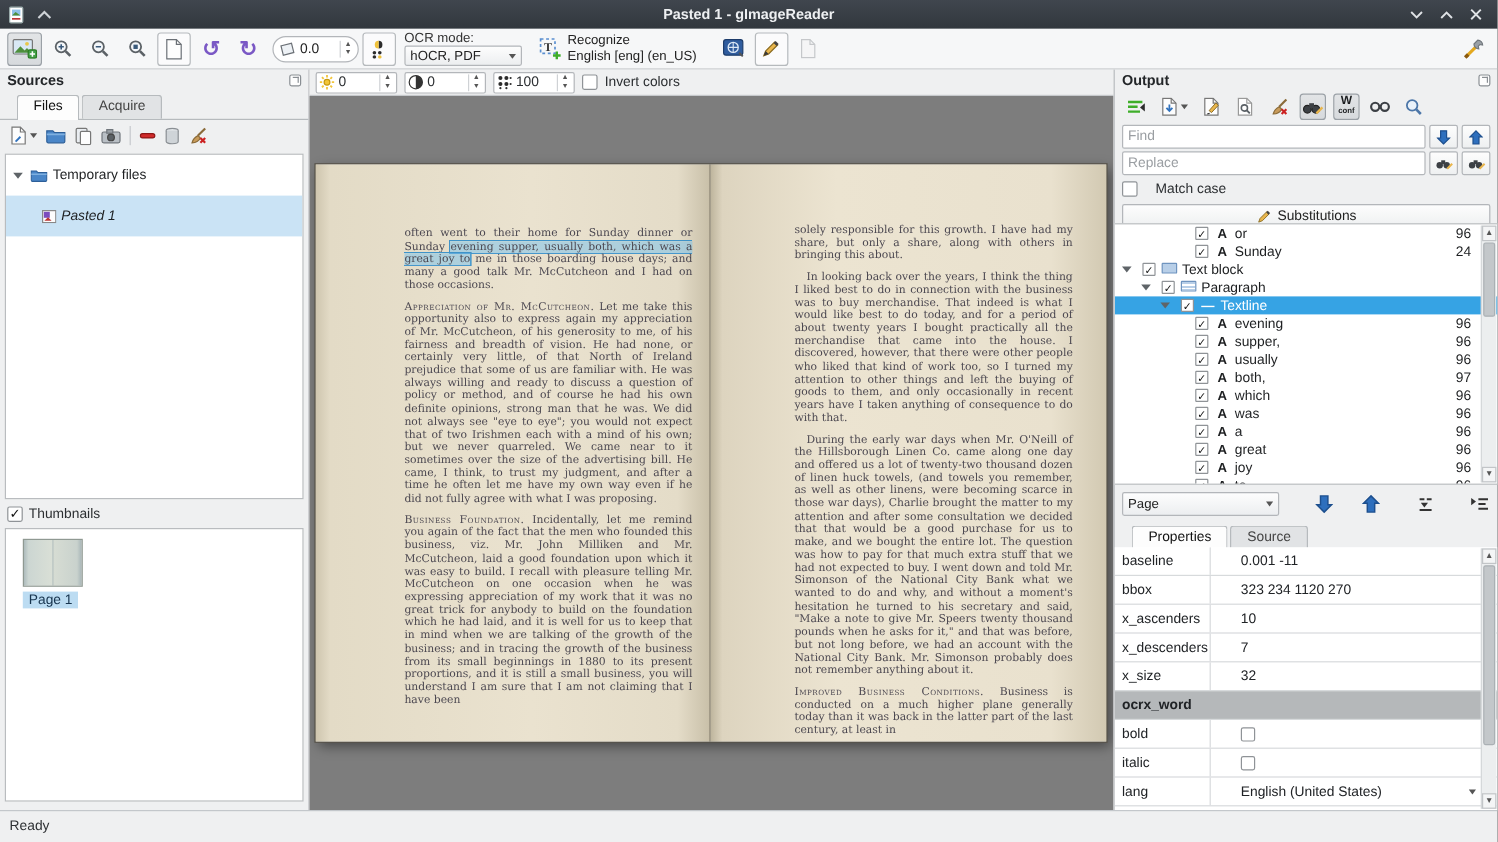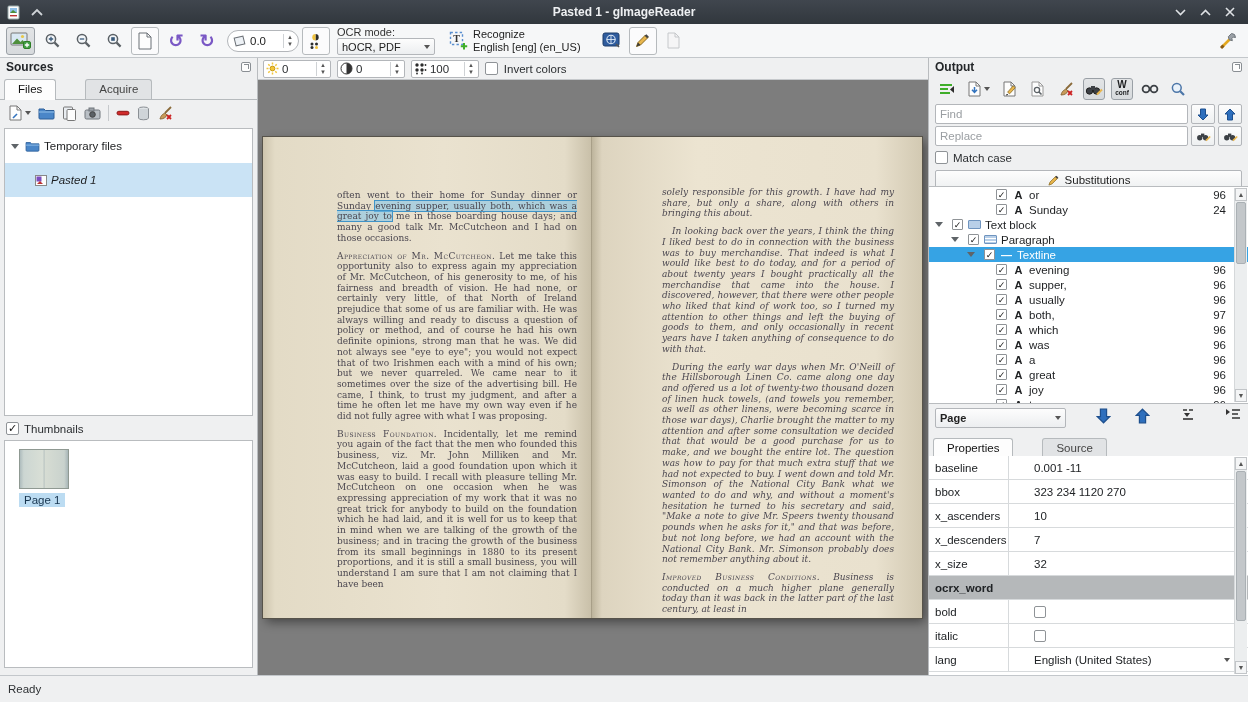--- a/index.html
+++ b/index.html
@@ -37,21 +37,21 @@
   .recognize { display:flex; align-items:center; gap:4px; padding:1px 6px; border-radius:3px; }
   .recognize .rlines { display:flex; flex-direction:column; line-height:12.5px; font-size:11px; color:#222; }
   .flex-sp { flex:1; }
 
   
   .panel-header { height:18px; display:flex; align-items:center; padding:0 6px; font-weight:bold; font-size:12px; color:#232629; }
   .detach { margin-left:auto; width:10px; height:10px; border:1px solid #8a8f94; border-radius:2px; position:relative; background:#fdfdfd; }
   .detach:after { content:""; position:absolute; right:1px; top:1px; width:4px; height:4px; border-top:1px solid #8a8f94; border-right:1px solid #8a8f94; }
 
   .sources { position:absolute; top:58px; left:0; width:258px; bottom:27px; background:#eff0f1; border-right:1px solid #b9bcbf; }
-  .tabs { display:flex; align-items:flex-end; height:24px; padding:0 4px; border-bottom:1px solid #b6babd;gap:27px; }
+  .tabs { display:flex; align-items:flex-end; height:24px; padding:0 14px; border-bottom:1px solid #b6babd; }
   .tab { padding:3px 13px 4px; font-size:11.5px; border:1px solid #b6babd; border-bottom:none; border-radius:3px 3px 0 0; background:#e1e3e5; color:#444; margin-right:2px; }
   .tab.active { background:#fdfdfd; color:#111; position:relative; top:1px; padding-bottom:5px; }
   .src-toolbar { height:26px; display:flex; align-items:center; gap:7px; padding:0 8px; }
   .vsep { width:1px; height:16px; background:#c6c9cc; }
   .tree-box { position:absolute; left:4px; right:4px; top:70px; height:288px; background:#fff; border:1px solid #b9bcbf; overflow:hidden; }
   .srow { height:34px; display:flex; align-items:center; gap:4px; font-size:11.5px; padding-left:6px; color:#1d1f21; }
   .srow.sel { background:#cae3f5; }
   .exp { width:0; height:0; border-left:4px solid transparent; border-right:4px solid transparent; border-top:5px solid #5f6468; margin-right:2px; }
   .thumb-row { position:absolute; top:364px; left:6px; display:flex; align-items:center; gap:5px; font-size:11.5px; }
   .checkbox { width:13px; height:13px; border:1px solid #8f9397; border-radius:2px; background:#fff; display:flex; align-items:center; justify-content:center; font-size:11px; color:#111; }
@@ -64,52 +64,52 @@
   .img-controls { height:22px; background:#eff0f1; border-bottom:1px solid #c6c9cc; display:flex; align-items:center; gap:6px; padding:0 5px; }
   .ic-spin { display:flex; align-items:center; border:1px solid #b3b6ba; border-radius:2px; background:#fff; height:18px; padding:0 1px 0 2px; }
   .ic-spin .val { min-width:34px; padding-left:3px; font-size:11.5px; }
   .canvas { position:absolute; top:22px; left:0; right:0; bottom:0; background:#7d7d7d; overflow:hidden; }
   .book { position:absolute; left:5px; top:57px; width:659px; height:481px; display:flex;
     box-shadow:0 0 0 1px #57534a, 3px 4px 10px rgba(0,0,0,.45); }
   .pageL { width:328px; background:linear-gradient(90deg,#cec5ae 0,#e3dbc6 12px,#eae2cf 55%,#e4dcc8 92%,#c9c0a9 100%); }
   .pageR { flex:1; background:linear-gradient(90deg,#bdb49c 0,#ddd4bf 10px,#ece4d1 32%,#e9e1ce 86%,#d2c9b2 100%); border-left:1px solid #a89f88; }
   .ptext { font-family:"DejaVu Serif", serif; font-size:9px; line-height:10.7px; text-align:justify; color:#4b4750; }
   .pageL .ptext { margin:53px 14px 0 74px; }
-  .pageR .ptext { margin:50px 28px 0 70px;font-style:italic; }
+  .pageR .ptext { margin:50px 28px 0 70px; }
   .ptext p { margin-bottom:7px; }
   .ptext p.ind { text-indent:10px; }
   .phead { font-variant:small-caps; letter-spacing:.4px; }
   .hl { background:rgba(125,195,235,.55); box-shadow:0 0 0 1px #3f93c8; }
 
   
   .output { position:absolute; top:58px; left:928px; right:0; bottom:27px; background:#eff0f1; border-left:1px solid #b9bcbf; }
   .out-toolbar { height:26px; display:flex; align-items:center; gap:6px; padding:0 6px; }
   .obtn { height:22px; min-width:22px; display:flex; align-items:center; justify-content:center; border:1px solid transparent; border-radius:3px; }
   .obtn.pressed { border-color:#9aa0a6; background:linear-gradient(#e2e4e6,#d7dadd); }
   .find-row { display:flex; align-items:center; gap:3px; padding:2px 6px 0; }
   .txt-input { flex:1; height:20px; border:1px solid #b3b6ba; border-radius:2px; background:#fff; font-size:11.5px; padding:0 4px; color:#222; font-family:"Liberation Sans", sans-serif; }
   .txt-input::placeholder { color:#9a9ea2; }
   .sq-btn { width:24px; height:20px; border:1px solid #b3b6ba; border-radius:2px; background:linear-gradient(#fdfdfd,#eef0f1); display:flex; align-items:center; justify-content:center; }
-  .match-row { display:flex; align-items:center; gap:5px; padding:5px 6px 2px; font-size:11.5px; }
+  .match-row { display:flex; align-items:center; gap:15px; padding:5px 6px 2px; font-size:11.5px; }
   .subst-btn { margin:4px 6px 2px; height:20px; border:1px solid #b3b6ba; border-radius:2px; background:linear-gradient(#fdfdfd,#eef0f1); display:flex; align-items:center; justify-content:center; gap:5px; font-size:11.5px; color:#222; }
   .hocr-tree { position:absolute; left:0; right:0; top:128px; height:218px; background:#fff; border-top:1px solid #b9bcbf; border-bottom:1px solid #b9bcbf; overflow:hidden; }
   .trow { height:15px; display:flex; align-items:center; font-size:11.5px; color:#1d1f21; padding-right:34px; position:relative; }
   .trow.sel { background:#36a3e4; color:#fff; }
   .texp { width:11px; display:inline-block; }
   .texp.open { width:0; height:0; border-left:4px solid transparent; border-right:4px solid transparent; border-top:5px solid #5f6468; margin:0 5px 0 2px; }
   .tcheck { width:11px; height:11px; border:1px solid #8f9397; border-radius:1px; background:#fff; color:#111; font-size:9px; line-height:10px; text-align:center; margin:0 4px; flex:none; }
   .ticon { width:15px; text-align:center; font-weight:bold; font-size:11px; flex:none; }
   .ticon.block i, .ticon.para i { display:inline-block; width:13px; height:9px; background:#b8cfe8; border:1px solid #6f94bf; border-radius:1px; }
   .ticon.para i { background:linear-gradient(#b8cfe8 2px,#fff 2px,#fff 3px,#b8cfe8 3px,#b8cfe8 5px,#fff 5px,#fff 6px,#b8cfe8 6px); }
   .tlabel { margin-left:3px; }
   .tconf { position:absolute; right:22px; }
   .scrollv { position:absolute; right:1px; top:1px; bottom:1px; width:13px; background:#eceeef; border-left:1px solid #d5d8da; }
   .scrollv .sarr { height:13px; display:flex; align-items:center; justify-content:center; font-size:7px; color:#555; border:1px solid #c2c5c8; background:#f4f5f6; }
   .scrollv .sthumb { position:absolute; left:1px; right:1px; background:#c3c7ca; border:1px solid #aab0b4; border-radius:2px; }
-  .page-row { position:absolute; left:0; right:0; top:350px; height:24px; display:flex; align-items:flex-start; gap:24px; padding:0 6px;font-weight:bold; }
+  .page-row { position:absolute; left:0; right:0; top:350px; height:24px; display:flex; align-items:center; gap:24px; padding:0 6px; }
   .page-combo { width:132px; height:20px; }
   .out-tabs { position:absolute; left:0; right:0; top:377px; }
   .props { position:absolute; left:0; right:0; top:398px; bottom:0; background:#fff; overflow:hidden; }
   .prow { display:flex; height:24px; border-bottom:1px solid #d7dadc; font-size:11.5px; align-items:stretch; }
   .prow .pk { width:80px; border-right:1px solid #d7dadc; display:flex; align-items:center; padding-left:6px; color:#202326; }
   .prow .pv { flex:1; display:flex; align-items:center; padding-left:6px; color:#202326; margin-right:14px;margin-left:19px; }
   .prow.section { background:#b5b8ba; font-weight:bold; }
   .prow.section .pk { width:auto; border:none; }
   .pv .checkbox { width:12px; height:12px; }
   .pv .caret { margin-left:auto; margin-right:4px; }

